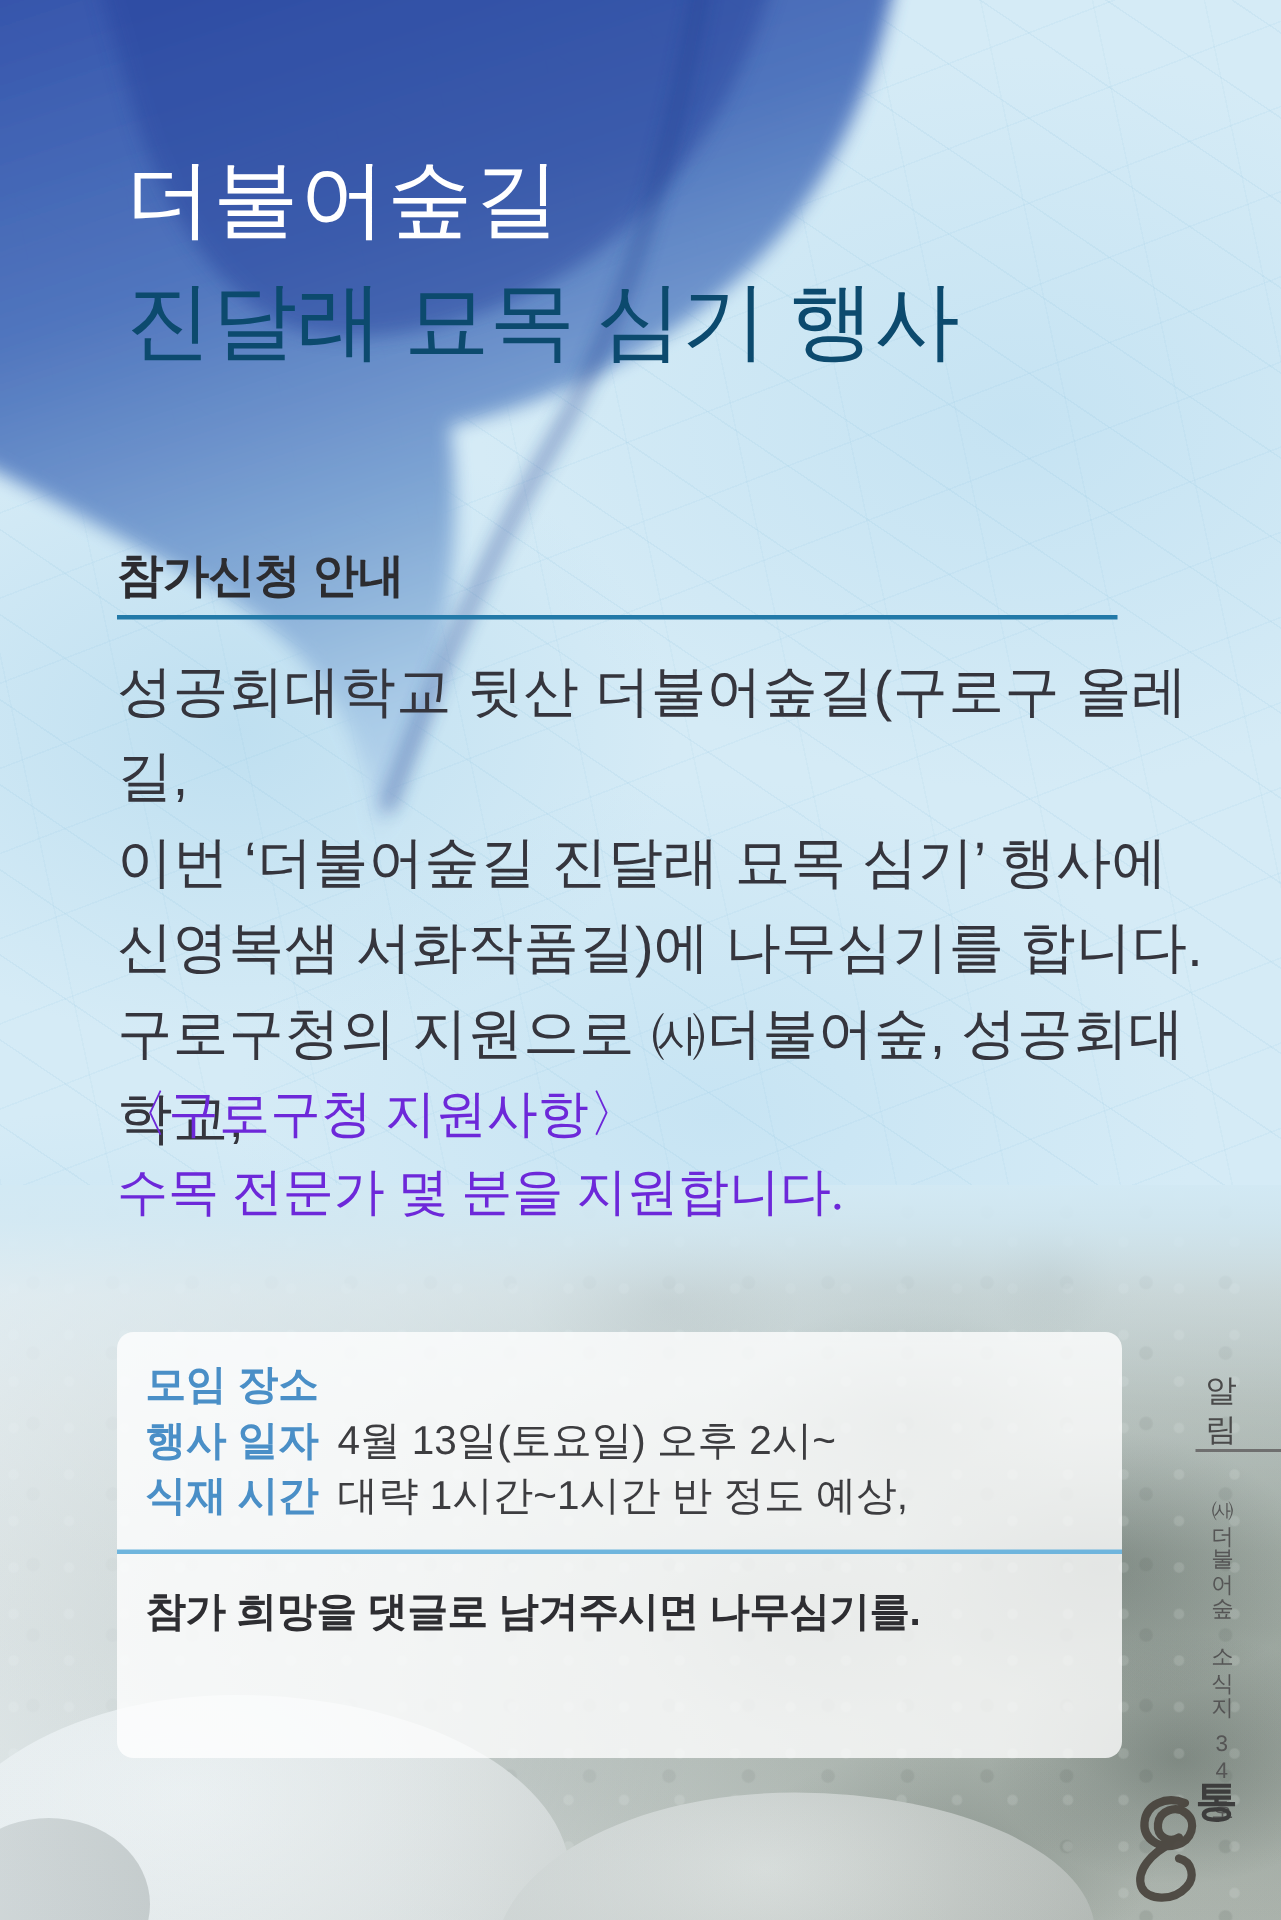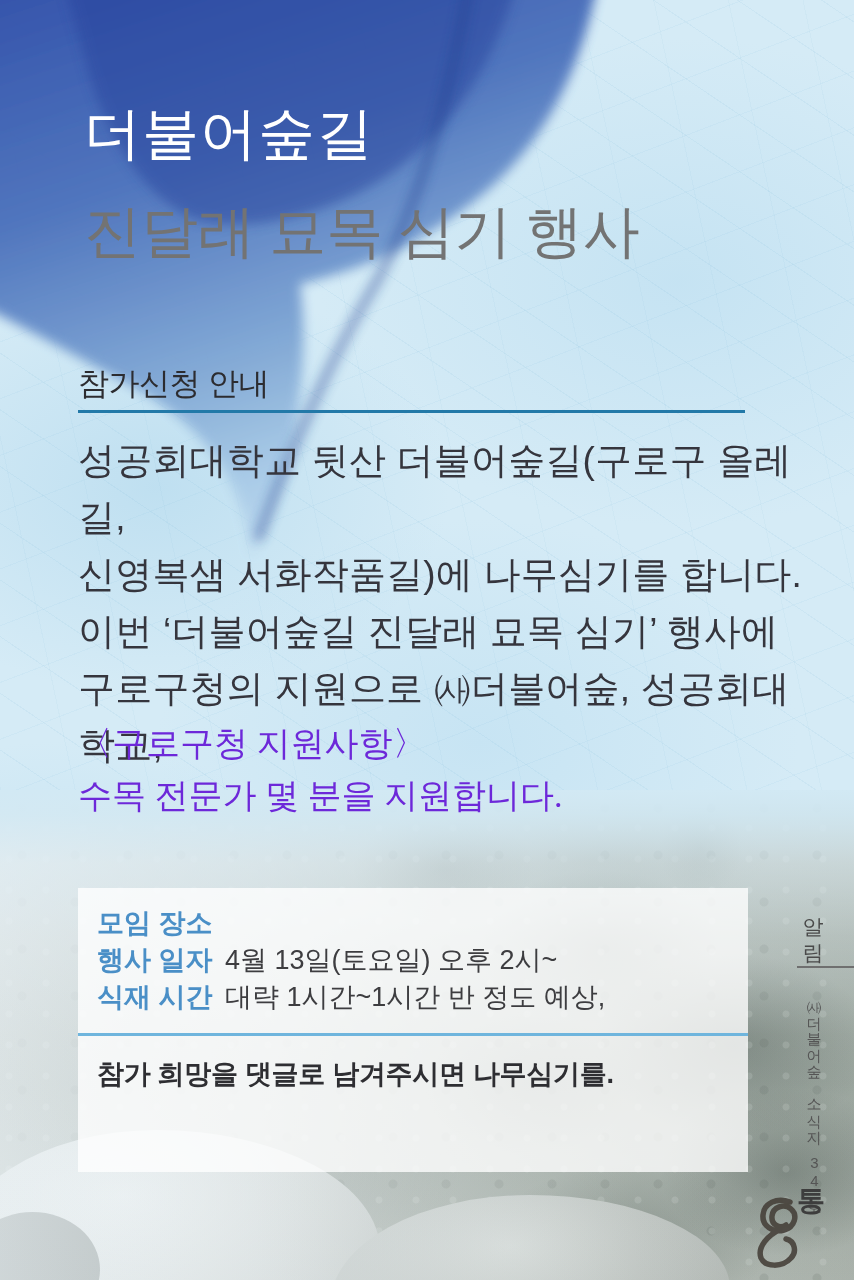--- a/index.html
+++ b/index.html
@@ -50,36 +50,36 @@
     linear-gradient(90deg,rgba(240,247,251,0.75) 0%,rgba(240,247,251,0.55) 30%,rgba(240,247,251,0.30) 52%,
                     rgba(240,247,251,0.10) 75%,rgba(240,247,251,0.04) 100%);}
 
   
   .petal{position:absolute;left:0;top:0;z-index:2;}
 
   
   .title{position:absolute;left:84px;top:102px;z-index:5;
          font-family:"Liberation Serif","DejaVu Serif",serif;}
   .t1{font-size:57px;line-height:64px;color:#ffffff;letter-spacing:1px;}
-  .t2{font-size:57px;line-height:64px;color:#737373;margin-top:34px;}
+  .t2{font-size:57px;line-height:64px;color:#0c4a6e;margin-top:17px;}
 
   
-  .sec-heading{position:absolute;left:78px;top:363px;z-index:5;font-size:31px;font-weight:400;
+  .sec-heading{position:absolute;left:78px;top:363px;z-index:5;font-size:31px;font-weight:700;
                color:#2c2c30;letter-spacing:-0.5px;}
   .sec-underline{position:absolute;left:78px;top:410px;width:667px;height:3px;background:#2279a8;z-index:5;}
   .body-text{position:absolute;left:78px;top:432px;z-index:5;width:740px;
              font-family:Liberation Sans, sans-serif;
              font-size:37px;line-height:57px;color:#35353d;letter-spacing:.2px;}
   .support{position:absolute;left:78px;top:718px;z-index:5;width:740px;
            font-family:"Liberation Serif","DejaVu Serif",serif;
            font-size:34px;line-height:52px;color:#6d28d9;}
 
   
   .info-box{position:absolute;left:78px;top:888px;width:670px;height:284px;z-index:5;
-            background:rgba(255,255,255,0.78);}
+            background:rgba(255,255,255,0.78);border-radius:11px;}
   .rows{padding:17px 0 0 19px;}
   .row{display:flex;height:37px;font-size:27px;line-height:37px;}
   .row .lbl{width:128px;color:#4a8fc7;font-weight:700;flex:none;}
   .row .val{color:#3d3d40;white-space:nowrap;}
   .divider{margin-top:17px;height:3px;background:#6fb5dd;}
   .note{margin:20px 0 0 19px;font-size:27px;font-weight:700;color:#2e2e32;letter-spacing:-0.3px;}
   .contact{margin:13px 0 0 19px;font-size:29px;color:#3a3a3e;}
   .contact .sep{color:#98a0a6;padding:0 12px;}
 
   
@@ -130,22 +130,22 @@
   <div class="title">
     <div class="t1">더불어숲길</div>
     <div class="t2">진달래 묘목 심기 행사</div>
   </div>
 
   <div class="sec-heading">참가신청 안내</div>
   <div class="sec-underline"></div>
 
   <div class="body-text">
     <div>성공회대학교 뒷산 더불어숲길(구로구 올레길,</div>
+    <div>이번 ‘더불어숲길 진달래 묘목 심기’ 행사에</div>
     <div>신영복샘 서화작품길)에 나무심기를 합니다.</div>
-    <div>이번 ‘더불어숲길 진달래 묘목 심기’ 행사에</div>
     <div>구로구청의 지원으로 ㈔더불어숲, 성공회대학교,</div>
   </div>
 
   <div class="support">
     <div>〈구로구청 지원사항〉</div>
     <div>수목 전문가 몇 분을 지원합니다.</div>
   </div>
 
   <div class="info-box">
     <div class="rows">

